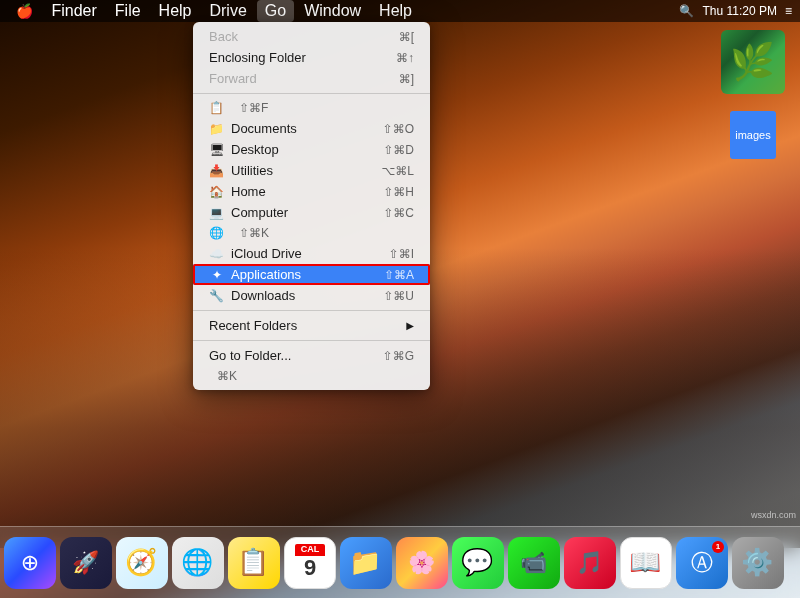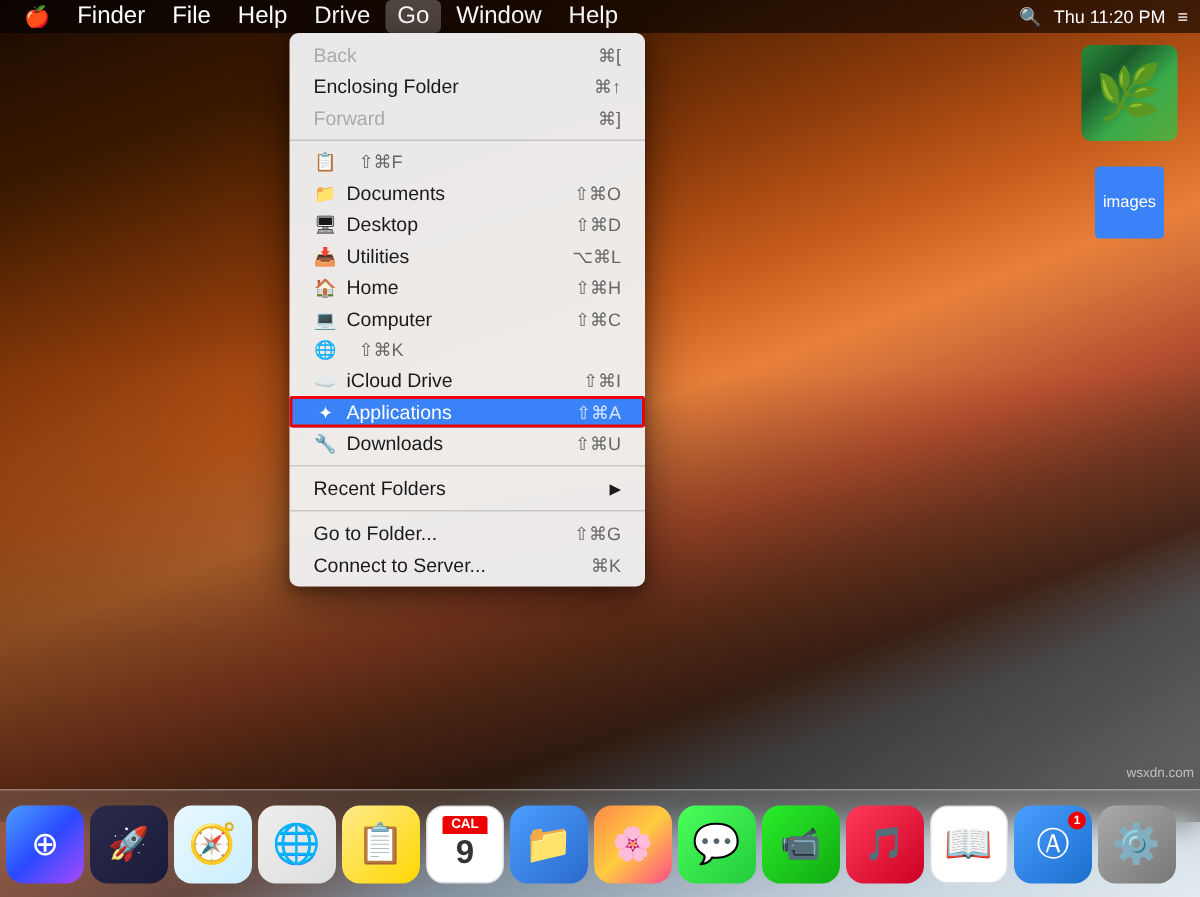--- a/index.html
+++ b/index.html
@@ -364,21 +364,20 @@
     </div>
 
     <div class="menu-separator"></div>
 
     <div class="menu-item">
       <span class="label">Go to Folder...</span>
       <span class="shortcut">⇧⌘G</span>
     </div>
 
     <div class="menu-item">
-      <span class="label">Connect to Server...</span>
       <span class="shortcut">⌘K</span>
     </div>
   </div>
 
   <div class="desktop-icon">
     <div class="desktop-icon-img">
       <span style="font-size:36px;">🌿</span>
     </div>
     <div class="desktop-icon-label">images</div>
   </div>

